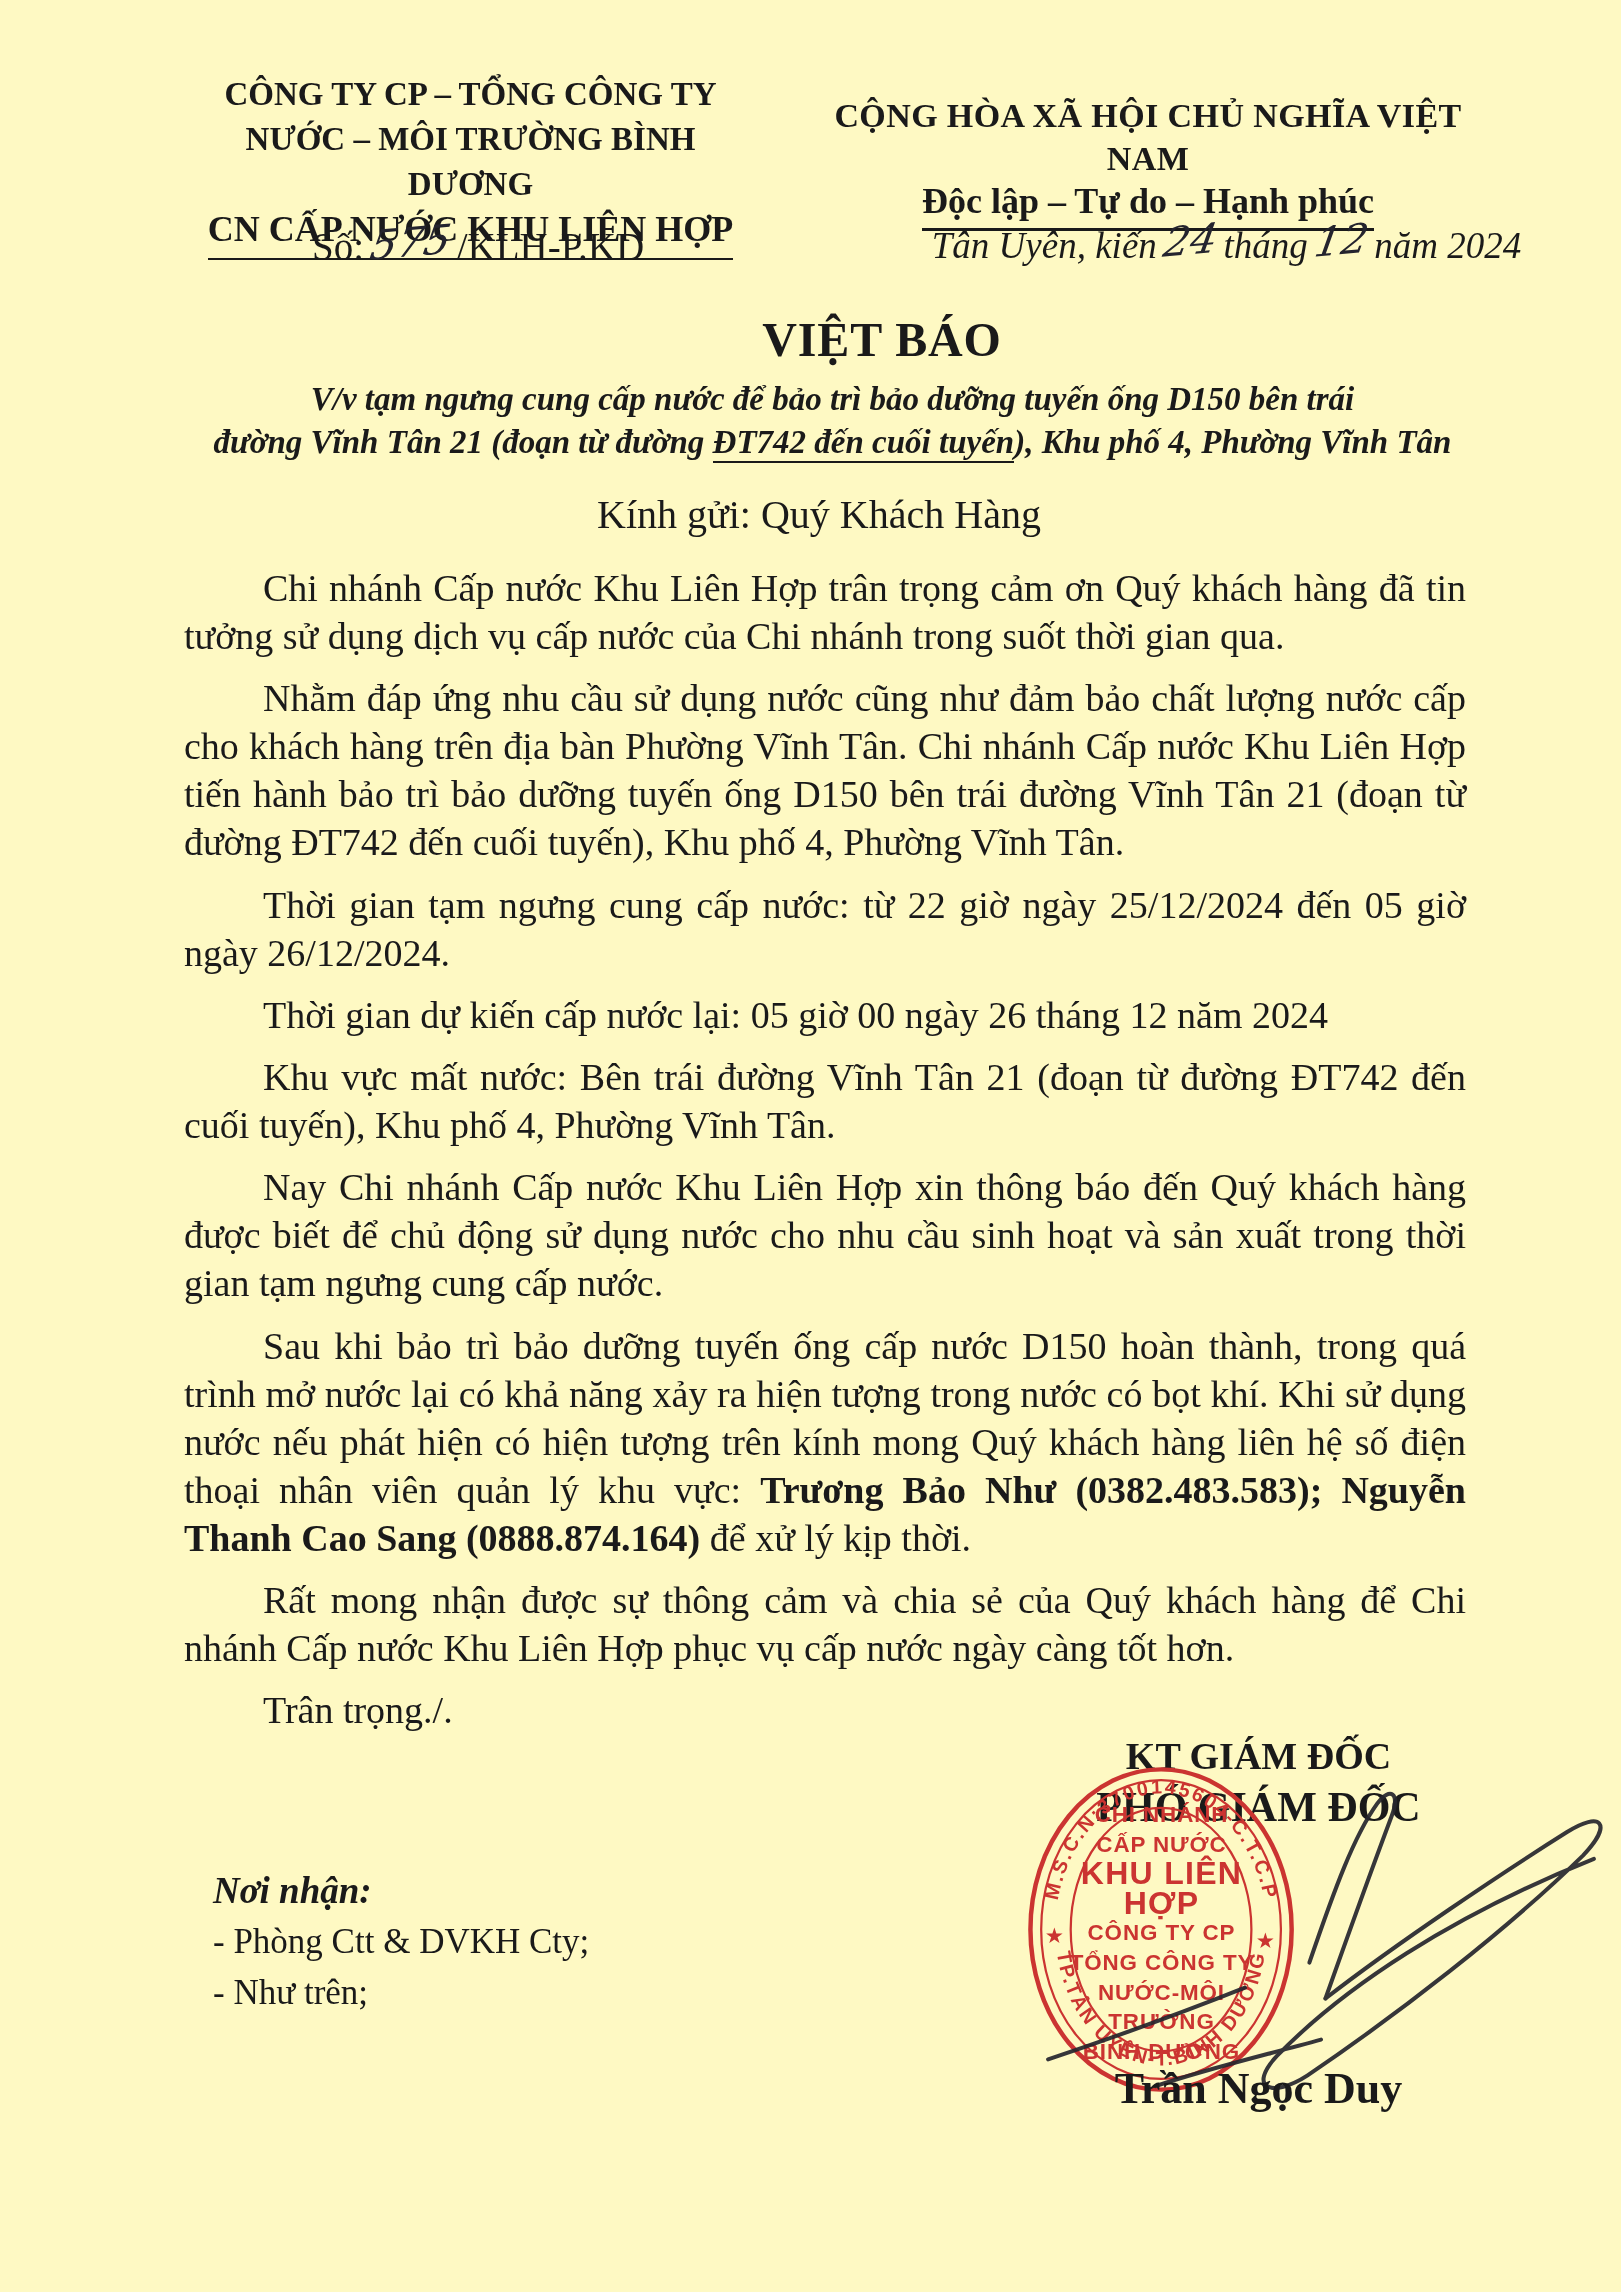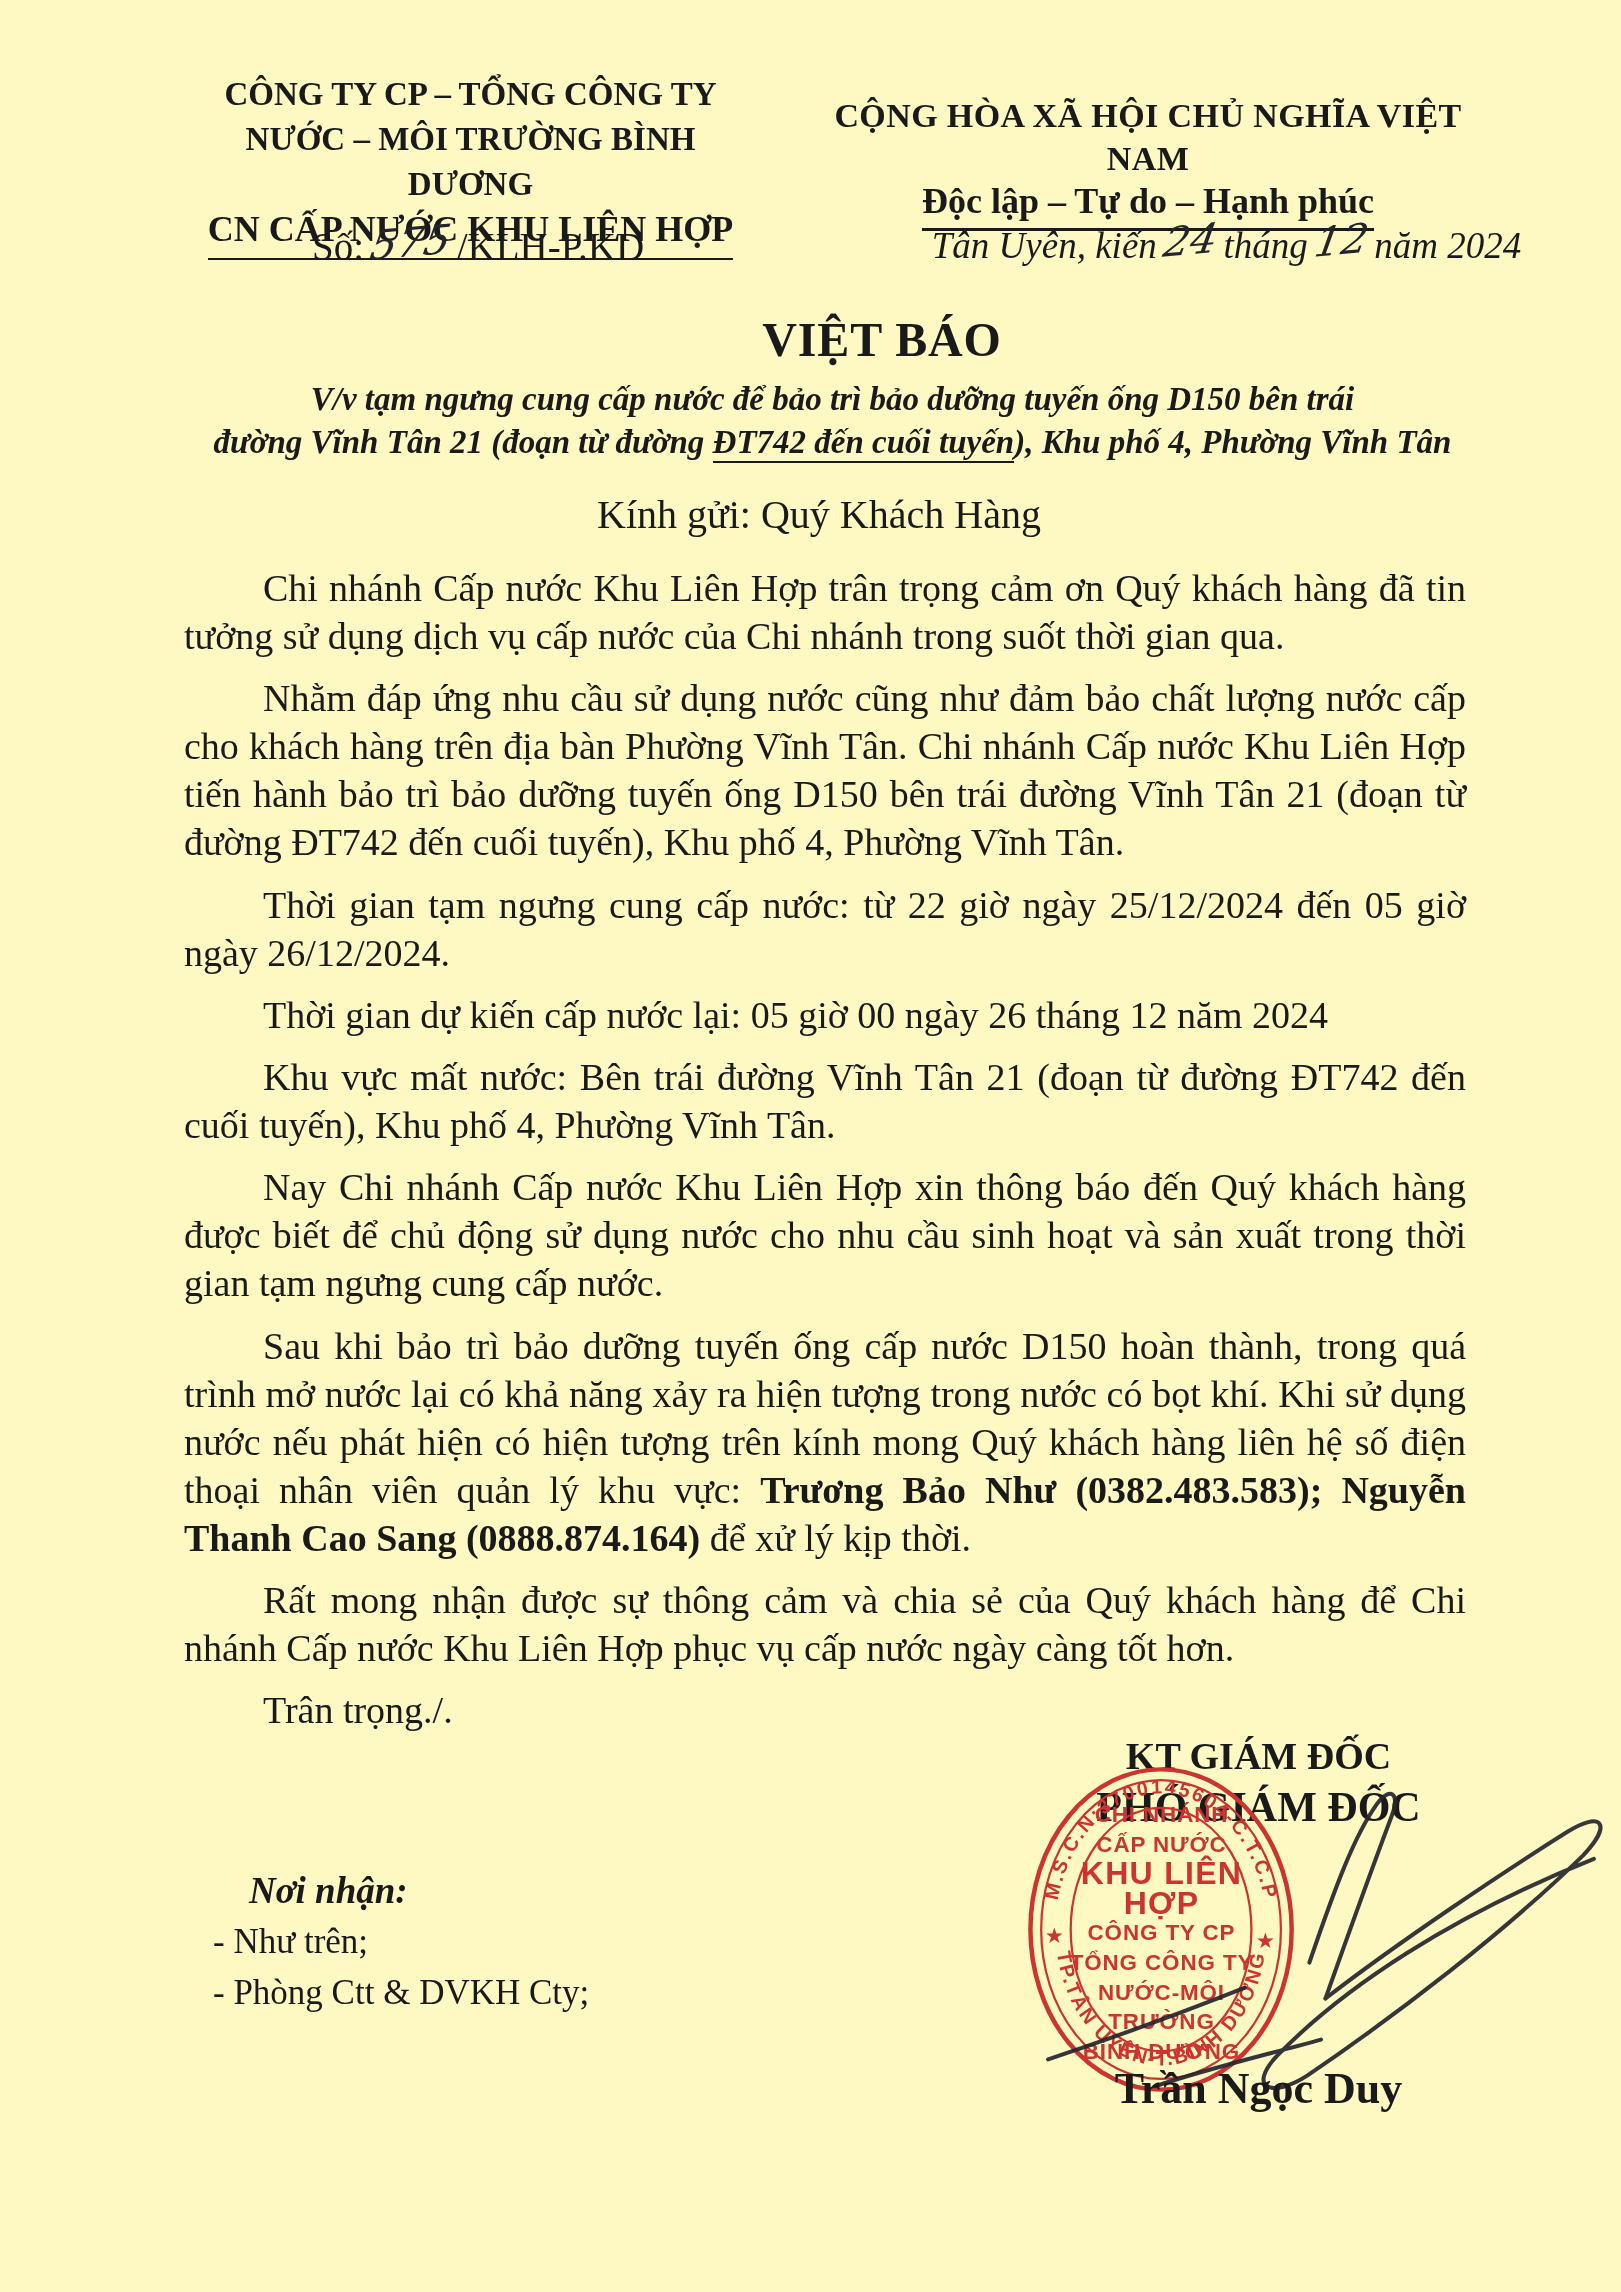--- a/index.html
+++ b/index.html
@@ -40,21 +40,21 @@
   .salutation{position:absolute;left:134px;top:491px;width:1370px;text-align:center;font-size:40px;}
   
   .body-text{
     position:absolute;left:184px;top:564px;width:1282px;
     font-size:38px;line-height:48px;text-align:justify;
   }
   .body-text p{margin:0 0 14.3px 0;text-indent:79px;}
   .body-text b{font-weight:bold;}
   
   .recipients{position:absolute;left:213px;top:1865px;font-size:35px;line-height:51px;}
-  .recipients .label{font-weight:bold;font-style:italic;font-size:37px;margin-left:36px;}
+  .recipients .label{font-weight:bold;font-style:italic;font-size:37px;}
   
   .sig-titles{position:absolute;left:1030px;top:1734px;width:457px;text-align:center;z-index:1;}
   .sig-titles .t1{font-size:38px;font-weight:bold;}
   .sig-titles .t2{font-size:42px;font-weight:bold;margin-top:5.4px;}
   .signer{position:absolute;left:1030px;top:2063px;width:457px;text-align:center;
           font-size:44px;font-weight:bold;z-index:4;}
   .stamp-svg{position:absolute;left:1025px;top:1764px;z-index:2;}
   .stamp-center{
     position:absolute;left:1045px;top:1800px;width:233px;z-index:2;
     text-align:center;font-family:"Liberation Sans", sans-serif;
@@ -150,18 +150,18 @@
       <path d="M 340 252 C 420 190 540 110 610 66 C 648 42 662 56 628 92 C 540 178 420 270 320 338 C 280 364 252 352 286 316 C 360 240 480 160 640 96"></path>
       <path d="M 30 320 C 90 300 170 272 250 240"></path>
       <path d="M 150 350 C 210 330 270 316 335 298"></path>
     </g>
   </svg>
 
   <div class="signer">Trần Ngọc Duy</div>
 
   <div class="recipients">
     <div class="label">Nơi nhận:</div>
+    <div>- Phòng Ctt &amp; DVKH Cty;</div>
     <div>- Như trên;</div>
-    <div>- Phòng Ctt &amp; DVKH Cty;</div>
   </div>
 
 </div>
 
 
 </body></html>

